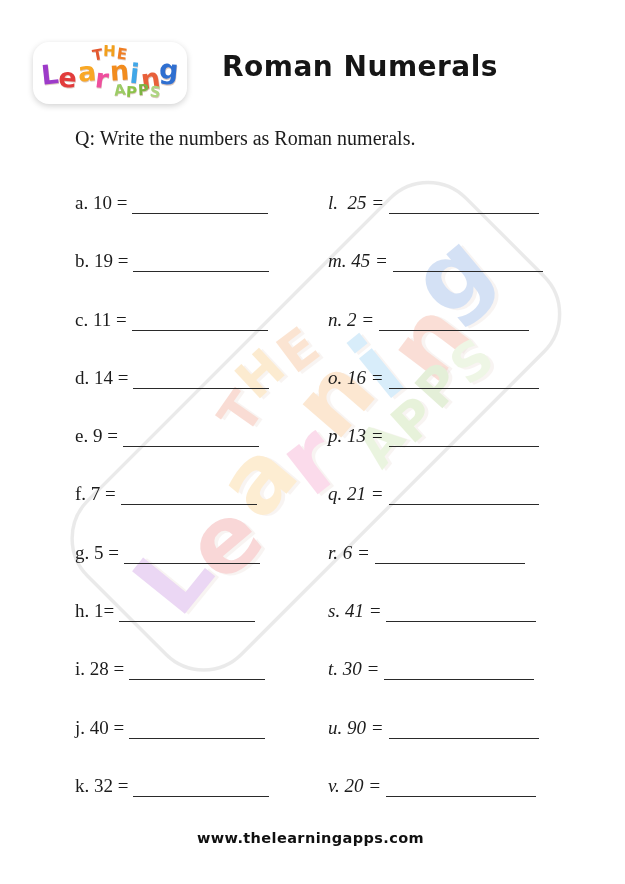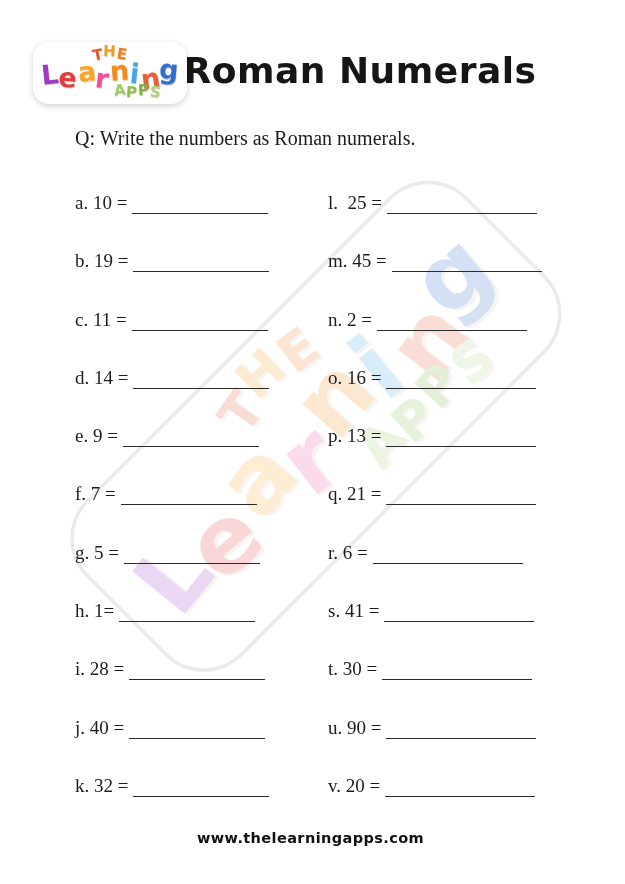--- a/index.html
+++ b/index.html
@@ -31,33 +31,33 @@
     position:absolute; left:238px; top:394px; z-index:0;
     transform:rotate(-45deg) scale(3.45); transform-origin:center;
     opacity:0.2; pointer-events:none;
   }
   .watermark .logo-sticker { border:1px solid #9a9a9a; }
 
   
   .title {
     position:absolute; left:170px; top:50px; width:380px; z-index:1;
     text-align:center; font-family:"DejaVu Sans", sans-serif; font-weight:bold;
-    font-size:36px; color:#161616; letter-spacing:0.5px;
+    font-size:28px; color:#161616; letter-spacing:0.5px;
   }
 
   
   .question {
     position:absolute; left:75px; top:127px; z-index:1;
     font-size:20px; color:#1c1c1c;
   }
 
   
   .col { position:absolute; top:192px; z-index:1; }
   .col-left  { left:75px; }
-  .col-right { left:328px; }
+  .col-right { left:328px;font-style:italic; }
   .item { height:58.3px; white-space:nowrap; }
   .item-label { font-size:19px; color:#1c1c1c; white-space:pre; }
   .answer-blank {
     display:inline-block; border-bottom:1.6px solid #2a2a2a;
     vertical-align:-5px; margin-left:5px; height:2px;
   }
   .col-left  .answer-blank { width:136px; }
   .col-right .answer-blank { width:150px; }
 
   

